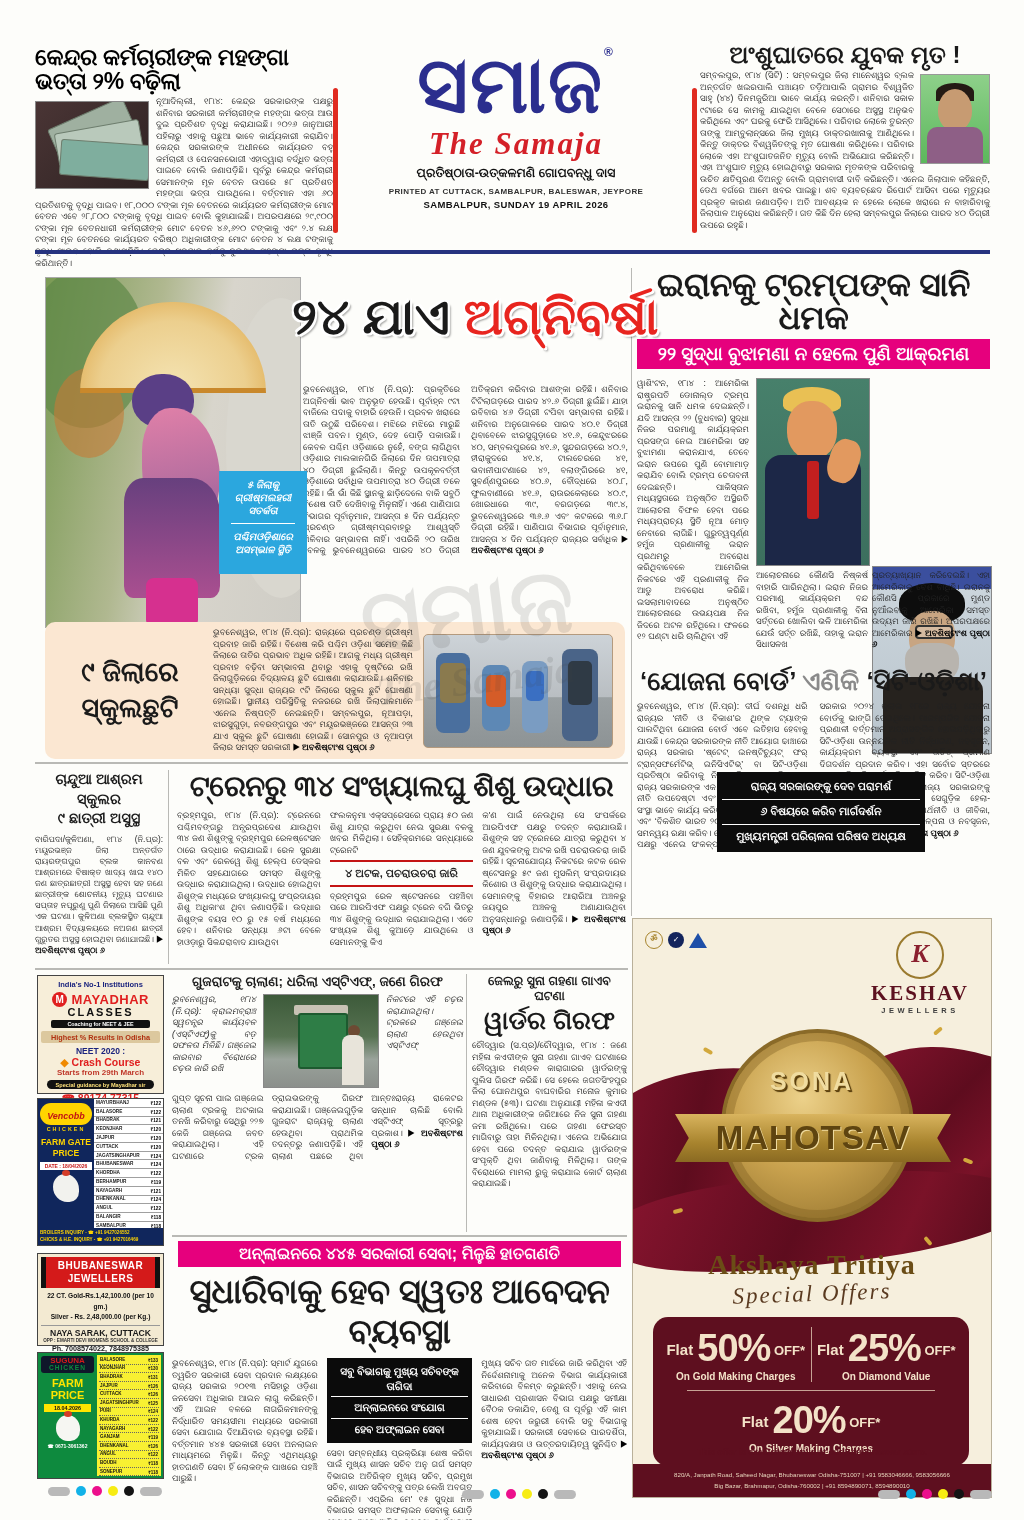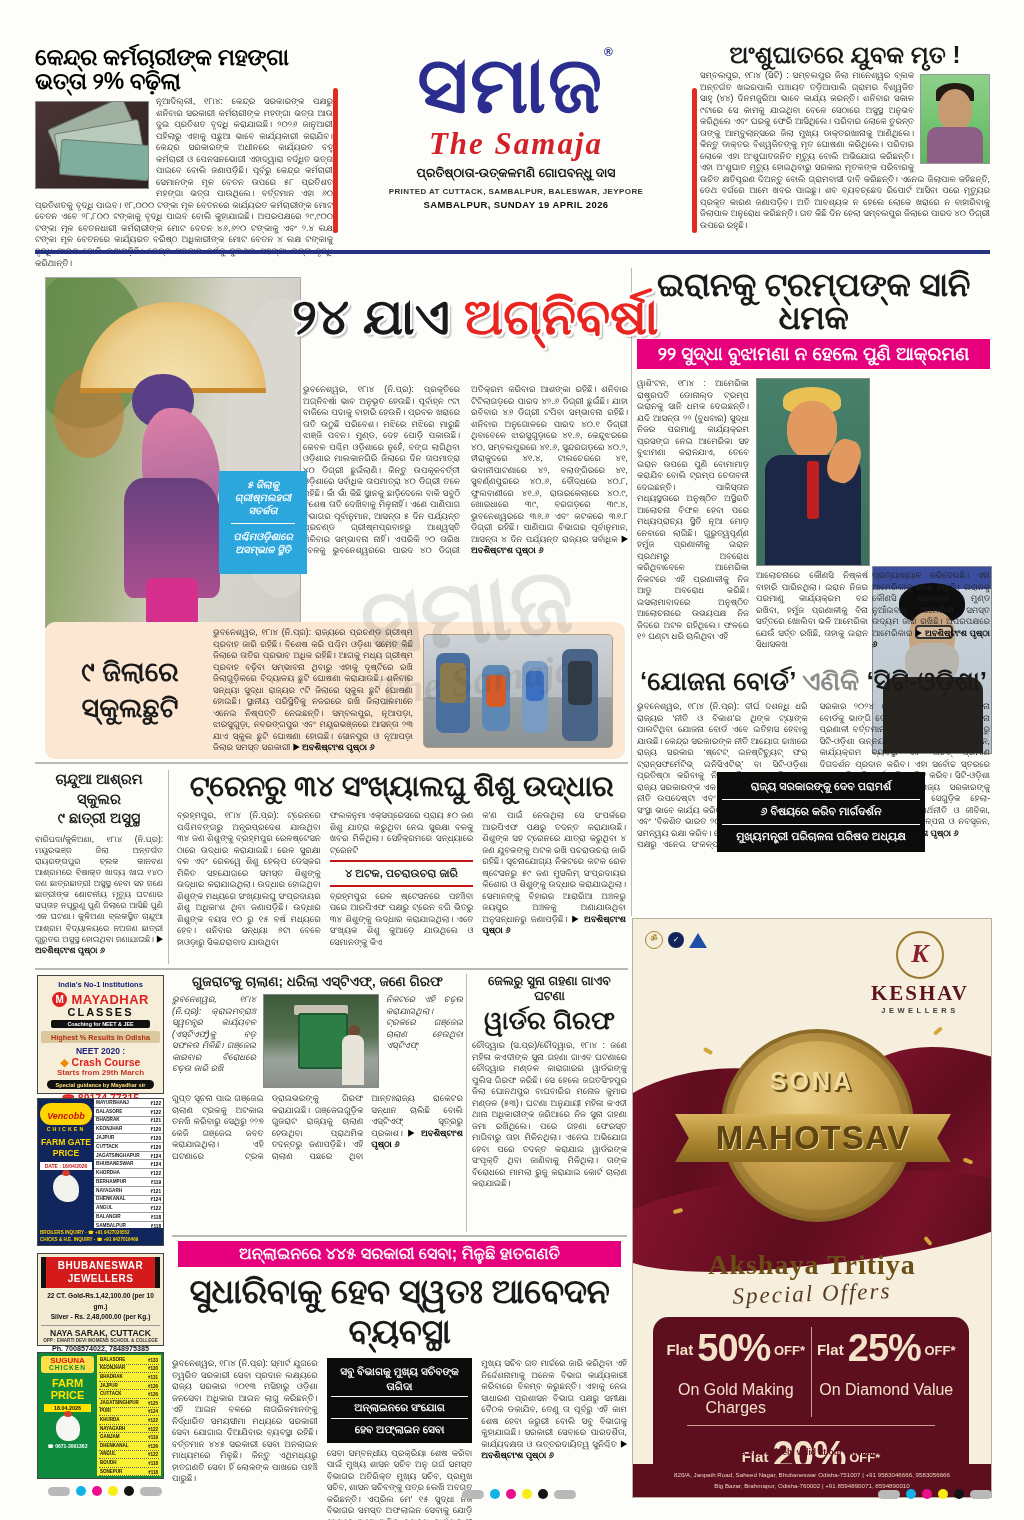--- a/index.html
+++ b/index.html
@@ -129,21 +129,21 @@
   .vencobb .pr-row span:last-child{color:#000;}
   .vc-foot{background:#10265c;color:#ffd400;font-size:4.6px;font-weight:700;padding:1.5px 2px;line-height:1.5;}
   .bishandayal{background:#f3ead2;text-align:center;padding:3px;}
   .bd-head{background:#d41a1a;color:#fff;font-size:10px;font-weight:800;padding:3px 0;letter-spacing:0.5px;border-left:5px solid #111;border-right:5px solid #111;line-height:1.25;}
   .bd-rate{font-size:6.6px;font-weight:800;color:#111;margin-top:3px;line-height:1.6;}
   .bd-city{font-size:8.6px;font-weight:800;margin-top:2px;border-top:1px solid #999;padding-top:2px;}
   .bd-opp{font-size:4.6px;font-weight:700;color:#333;}
   .bd-ph{font-size:7.2px;font-weight:800;margin-top:1px;}
   .suguna{background:#0e8a3e;display:flex;padding:2px;}
   .sg-left{width:55px;text-align:center;}
-  .sg-logo{background:#fde047;border-radius:3px;margin:1px;padding:1px 0;}
+  .sg-logo{background:#0f172a;border-radius:3px;margin:1px;padding:1px 0;}
   .sg-l1{color:#d41a1a;font-size:8px;font-weight:800;line-height:1;}
   .sg-l2{color:#0e8a3e;font-size:6.6px;font-weight:800;letter-spacing:1px;line-height:1;}
   .sg-farm{color:#ffe400;font-size:11px;font-weight:800;line-height:1.1;margin-top:4px;}
   .sg-date{background:#ffe400;color:#111;font-size:5.4px;font-weight:800;margin:3px 4px;padding:1px 0;}
   .sg-hen{width:24px;height:26px;margin:2px auto 0;background:#f6f6f2;border-radius:55% 60% 45% 55%;position:relative;}
   .sg-hen:before{content:"";position:absolute;left:8px;top:-4px;width:8px;height:6px;border-radius:50%;background:#d43c28;}
   .sg-ph{color:#fff;font-size:5px;font-weight:700;margin-top:2px;}
   .sg-table{flex:1;background:#f8f032;margin-left:2px;padding:1px 2px;overflow:hidden;}
   .suguna .pr-row{display:flex;justify-content:space-between;font-size:4.5px;font-weight:700;border-bottom:0.5px dotted #666;padding:0.8px 1px;color:#111;}
   
@@ -168,21 +168,21 @@
      text-align:center;font-weight:800;color:#5e4410;text-shadow:1px 1px 0 #f0dca0;}
   .kj-event{position:absolute;width:100%;text-align:center;font-family:"Liberation Serif",serif;font-weight:700;font-size:28px;color:#6b4d16;letter-spacing:1px;}
   .kj-event-sub{position:absolute;width:100%;text-align:center;font-family:"Liberation Serif",serif;font-style:italic;font-size:23px;color:#5a3a20;letter-spacing:2px;transform:rotate(-2deg);}
   .offers{position:absolute;left:20px;width:316px;background:#5e0f1f;border-radius:15px;color:#f3e2c8;padding:10px 8px 12px;box-sizing:border-box;}
   .offers-row{display:flex;}
   .offer-cell{flex:1;text-align:center;}
   .offer-cell + .offer-cell{border-left:1px solid rgba(243,226,200,.7);}
   .ofl{font-size:15px;font-weight:800;vertical-align:super;}
   .ofp{font-size:38px;font-weight:800;letter-spacing:-1px;}
   .ofs{font-size:13px;font-weight:800;vertical-align:super;}
-  .ofd{font-size:16px;font-weight:400;margin-top:11px;}
+  .ofd{font-size:10px;font-weight:700;margin-top:1px;}
   .offers-sep{border-top:1px solid rgba(243,226,200,.7);margin:8px 26px;}
   .kj-valid{position:absolute;width:100%;text-align:center;font-size:8.6px;font-weight:800;color:#5e0f1f;}
   .kj-addr{position:absolute;left:0;right:0;bottom:0;background:#5e0f1f;color:#e8d7bd;font-size:6.2px;text-align:center;padding:6px 4px 5px;line-height:1.75;}
   
   .regmarks{display:flex;align-items:center;gap:6px;}
   .pill{width:22px;height:9px;border-radius:5px;background:#b9b9b9;}
   .dot{width:10px;height:10px;border-radius:50%;}
   .dot.c{background:#12b2e8;} .dot.m{background:#ec0f8c;} .dot.y{background:#f7ec13;} .dot.k{background:#141414;}
 </style>
 </head>

